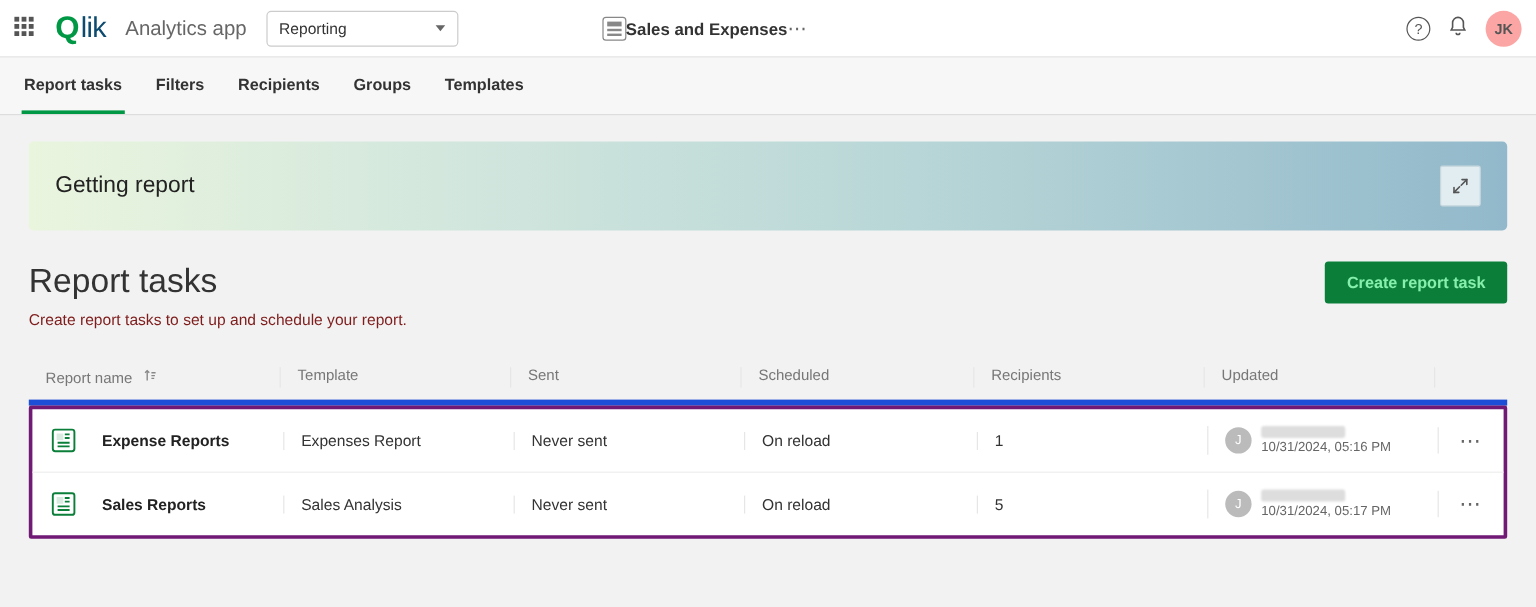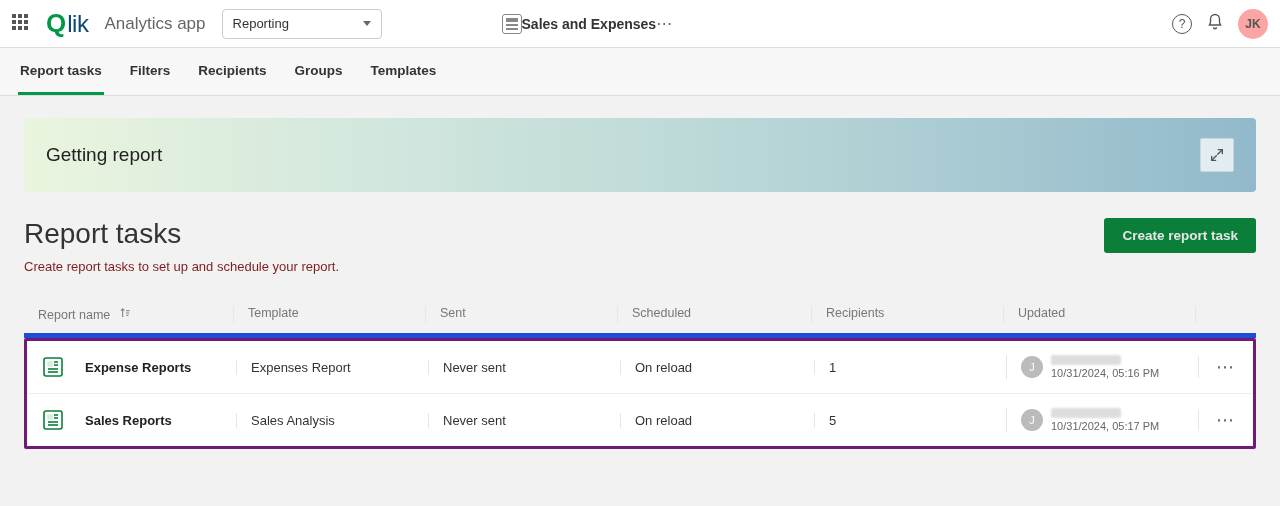--- a/index.html
+++ b/index.html
@@ -56,21 +56,21 @@
   .banner {
     background: linear-gradient(90deg, #eaf5de 0%, #d1e6dd 30%, #b8d6d7 60%, #92b9cb 100%);
     border-radius: 4px; padding: 20px 22px; display: flex; align-items: center; justify-content: space-between;
     margin-bottom: 26px;
   }
   .banner-title { font-size: 19px; color: #222; }
   .expand-btn { width: 34px; height: 34px; background: #e2edf2; border: 1px solid #c9d7de; display: flex; align-items: center; justify-content: center; cursor: pointer; border-radius: 2px; }
   .expand-btn svg { width: 16px; height: 16px; stroke: #555; }
   .page-header { display: flex; justify-content: space-between; align-items: flex-start; margin-bottom: 6px; }
   .page-title { font-size: 28px; color: #333; font-weight: 400; }
-  .create-btn { background: #0b7f3a; color: #e5e5e5; border: none; padding: 10px 18px; font-size: 13.5px; font-weight: 600; border-radius: 3px; cursor: pointer; }
+  .create-btn { background: #0b7f3a; color: #86efac; border: none; padding: 10px 18px; font-size: 13.5px; font-weight: 600; border-radius: 3px; cursor: pointer; }
   .page-subtitle { font-size: 13px; color: #7f1d1d; margin-bottom: 22px; }
   
   .table { width: 100%; }
   .thead { display: flex; padding: 10px 14px; color: #777; font-size: 12.5px; border-bottom: 5px solid #1d4ed8; }
   .th, .td { flex-shrink: 0; }
   .col-name { width: 195px; display: flex; align-items: center; gap: 8px; }
   .col-template { width: 192px; }
   .col-sent { width: 192px; }
   .col-scheduled { width: 194px; }
   .col-recipients { width: 192px; }

